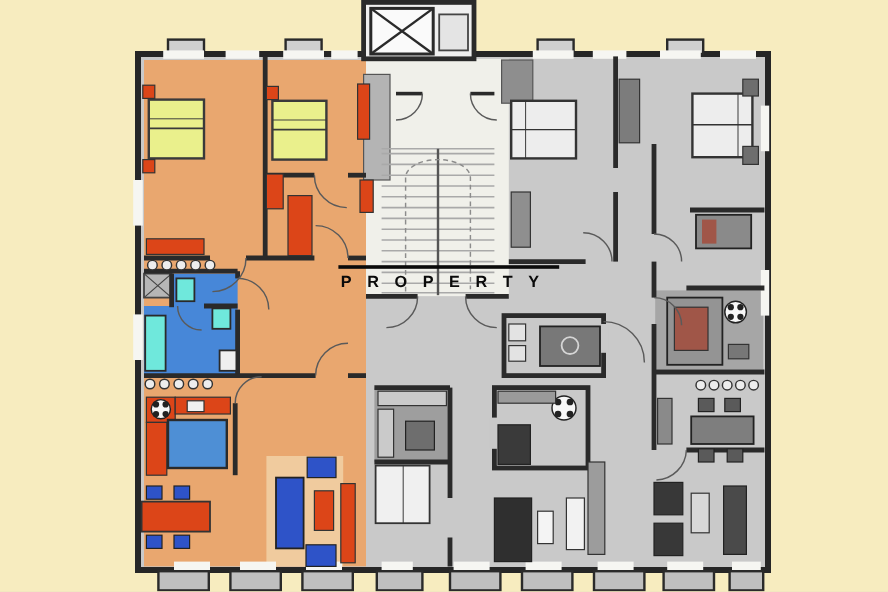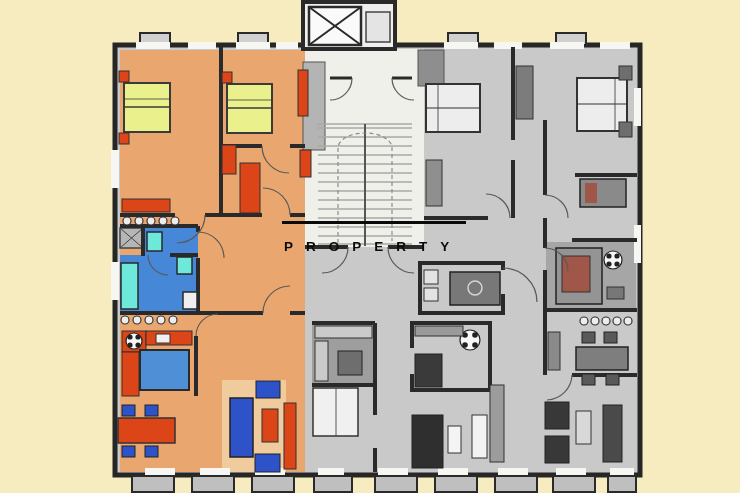--- a/index.html
+++ b/index.html
@@ -7,21 +7,21 @@
           font-family:"Liberation Sans",sans-serif;}
   .plan-svg{position:absolute;left:0;top:0;width:740px;height:493px;}
   .wm{position:absolute;left:282px;top:220px;width:192px;color:#0A0A0A;z-index:5;}
   .wm-brand-row{position:relative;height:30px;}
   .wm-brand{display:inline-block;font-size:34px;font-weight:bold;line-height:0.86;
             letter-spacing:1px;transform:scaleX(1.66);transform-origin:left top;}
   .wm-idot{position:absolute;left:70px;top:-3px;width:13px;height:6px;background:#0A0A0A;}
   .wm-reg{position:absolute;left:178px;top:-5px;font-size:12px;font-weight:bold;}
   .wm-rule{width:184px;height:3px;background:#0A0A0A;margin-top:1px;}
   .wm-sub{font-size:13.5px;font-weight:bold;letter-spacing:13px;white-space:nowrap;
-          margin-top:15px;padding-left:2px;}
+          margin-top:3px;padding-left:2px;}
 </style>
 </head>
 <body>
 
 <div class="canvas">
   <svg id="plan-svg" class="plan-svg" viewBox="0 0 740 493">
       <rect x="115" y="45" width="525" height="430" fill="#C9C9C9" stroke="#262626" stroke-width="5"></rect>
       <rect x="140" y="33" width="30" height="12" fill="#D0D0D0" stroke="#2A2A2A" stroke-width="2"></rect>
       <rect x="238" y="33" width="30" height="12" fill="#D0D0D0" stroke="#2A2A2A" stroke-width="2"></rect>
       <rect x="448" y="33" width="30" height="12" fill="#D0D0D0" stroke="#2A2A2A" stroke-width="2"></rect>

